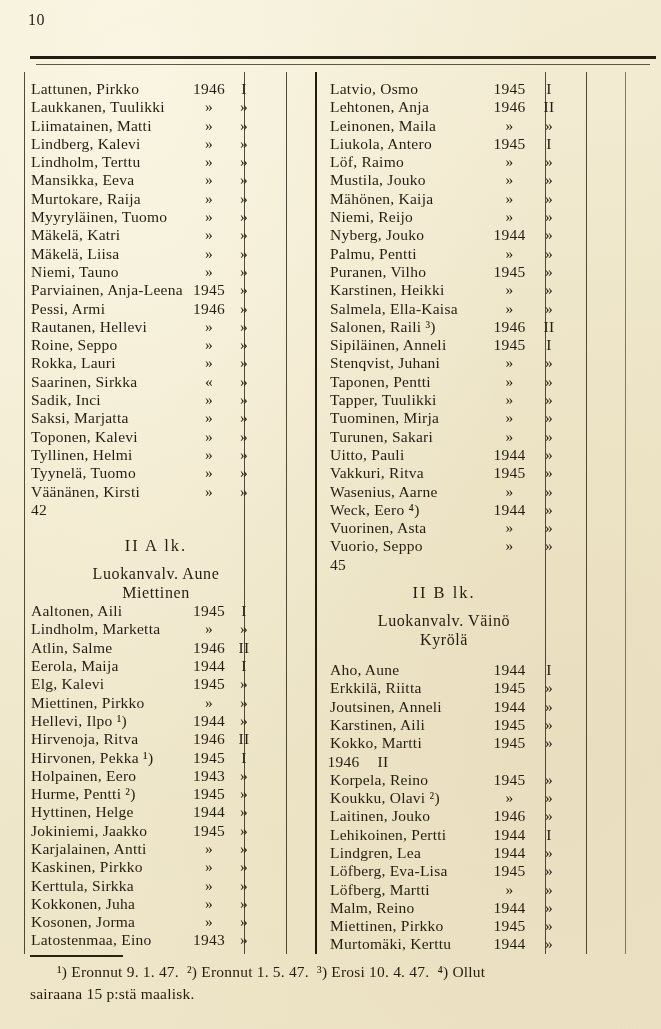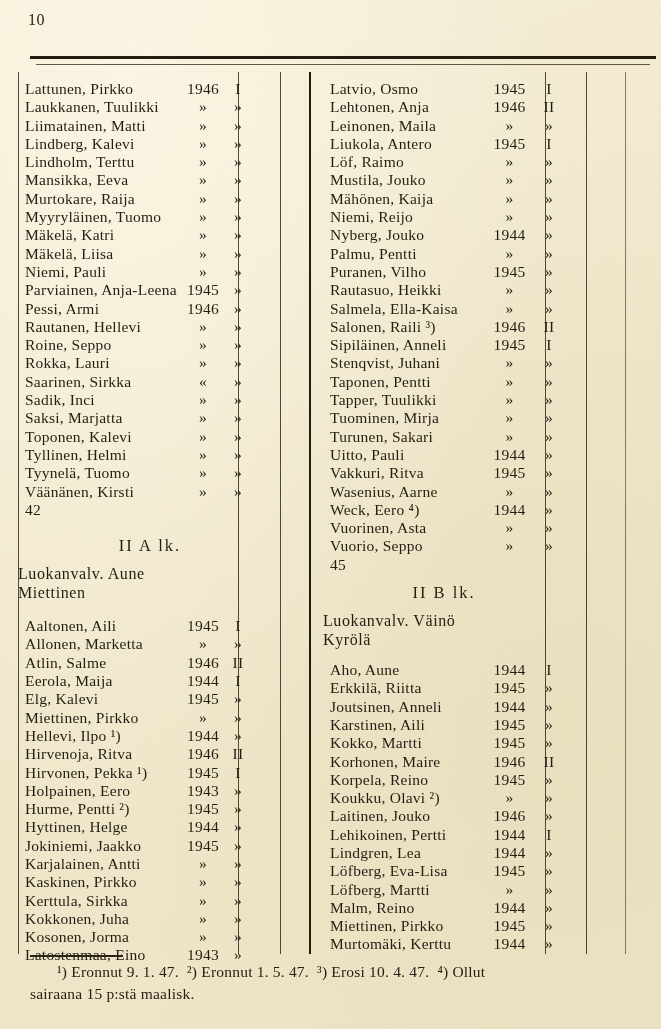--- a/index.html
+++ b/index.html
@@ -20,21 +20,21 @@
     position:absolute;left:30px;top:56px;width:626px;height:0;
     border-top:3px solid #231c10;
   }
   .top-rule-thin{
     position:absolute;left:36px;top:64px;width:614px;height:1px;
     background:rgba(45,36,20,.75);
   }
   .col-table{
     position:absolute;top:72px;height:882px;box-sizing:border-box;
   }
-  .col-left{left:18px;width:234px;}
+  .col-left{left:24px;width:234px;}
   .col-right{left:323px;width:245px;}
   .vline{position:absolute;top:0;bottom:0;width:1px;background:rgba(40,31,16,.8);}
   .vline.thick{width:2.5px;background:#231c10;}
   .col-left .vl-border{left:0;}
   .col-left .vl-year{left:220px;}
   .col-left .vl-grade{left:262px;}
   .col-left .vl-center{left:290.5px;}
   .col-right .vl-year{left:222px;}
   .col-right .vl-grade{left:263px;}
   .col-right .vl-border{left:302px;background:rgba(40,31,16,.55);}
@@ -45,25 +45,25 @@
   .cell-year{width:42px;text-align:center;flex:0 0 auto;}
   .cell-grade{width:28px;text-align:center;flex:0 0 auto;}
   .col-right .cell-year{width:41px;}
   .col-right .cell-grade{width:38px;}
   .sec-head{
     margin-top:18px;height:18px;line-height:18px;text-align:center;
     font-size:16.5px;letter-spacing:2px;width:264px;
   }
   .col-right .sec-head{margin-top:10px;width:242px;}
   .sec-teacher{
-    margin-top:10px;font-size:16px;line-height:18.5px;
+    margin-top:10px;text-align:center;font-size:16px;line-height:18.5px;
     letter-spacing:.6px;width:264px;
   }
   .col-right .sec-teacher{width:242px;}
-  .rows.second{margin-top:15px;}
+  .rows.second{}
   .col-right .rows.second{margin-top:12px;}
   .foot-rule{
     position:absolute;left:30px;top:955px;width:93px;height:2px;background:#2a2213;
   }
   .footnotes{
     position:absolute;left:30px;top:961px;width:606px;
     font-size:15.5px;line-height:21.5px;letter-spacing:.2px;
   }
   .footnotes .fn1{text-indent:27px;white-space:pre-wrap;}
   .footnotes .fn2{white-space:pre-wrap;}
@@ -138,21 +138,21 @@
         <span class="cell-grade">»</span>
       </div>
 
       <div class="row">
         <span class="cell-name">Mäkelä, Liisa</span>
         <span class="cell-year">»</span>
         <span class="cell-grade">»</span>
       </div>
 
       <div class="row">
-        <span class="cell-name">Niemi, Pauli</span>
+        <span class="cell-name">Niemi, Tauno</span>
         <span class="cell-year">»</span>
         <span class="cell-grade">»</span>
       </div>
 
       <div class="row">
         <span class="cell-name">Parviainen, Anja-Leena</span>
         <span class="cell-year">1945</span>
         <span class="cell-grade">»</span>
       </div>
 
@@ -237,21 +237,21 @@
 
   <div class="rows second">
 
       <div class="row">
         <span class="cell-name">Aaltonen, Aili</span>
         <span class="cell-year">1945</span>
         <span class="cell-grade">I</span>
       </div>
 
       <div class="row">
-        <span class="cell-name">Allonen, Marketta</span>
+        <span class="cell-name">Lindholm, Marketta</span>
         <span class="cell-year">»</span>
         <span class="cell-grade">»</span>
       </div>
 
       <div class="row">
         <span class="cell-name">Atlin, Salme</span>
         <span class="cell-year">1946</span>
         <span class="cell-grade">II</span>
       </div>
 
@@ -420,21 +420,21 @@
         <span class="cell-grade">»</span>
       </div>
 
       <div class="row">
         <span class="cell-name">Puranen, Vilho</span>
         <span class="cell-year">1945</span>
         <span class="cell-grade">»</span>
       </div>
 
       <div class="row">
-        <span class="cell-name">Rautasuo, Heikki</span>
+        <span class="cell-name">Karstinen, Heikki</span>
         <span class="cell-year">»</span>
         <span class="cell-grade">»</span>
       </div>
 
       <div class="row">
         <span class="cell-name">Salmela, Ella-Kaisa</span>
         <span class="cell-year">»</span>
         <span class="cell-grade">»</span>
       </div>
 
@@ -555,21 +555,20 @@
         <span class="cell-grade">»</span>
       </div>
 
       <div class="row">
         <span class="cell-name">Kokko, Martti</span>
         <span class="cell-year">1945</span>
         <span class="cell-grade">»</span>
       </div>
 
       <div class="row">
-        <span class="cell-name">Korhonen, Maire</span>
         <span class="cell-year">1946</span>
         <span class="cell-grade">II</span>
       </div>
 
       <div class="row">
         <span class="cell-name">Korpela, Reino</span>
         <span class="cell-year">1945</span>
         <span class="cell-grade">»</span>
       </div>
 

